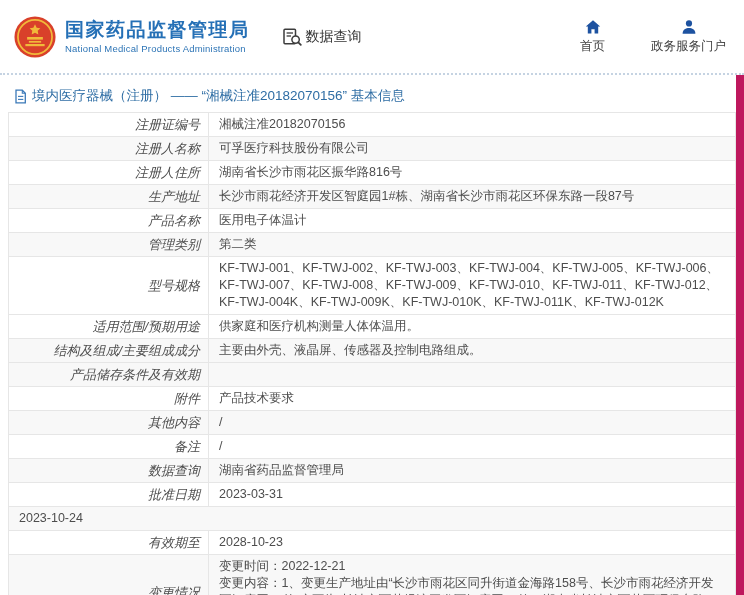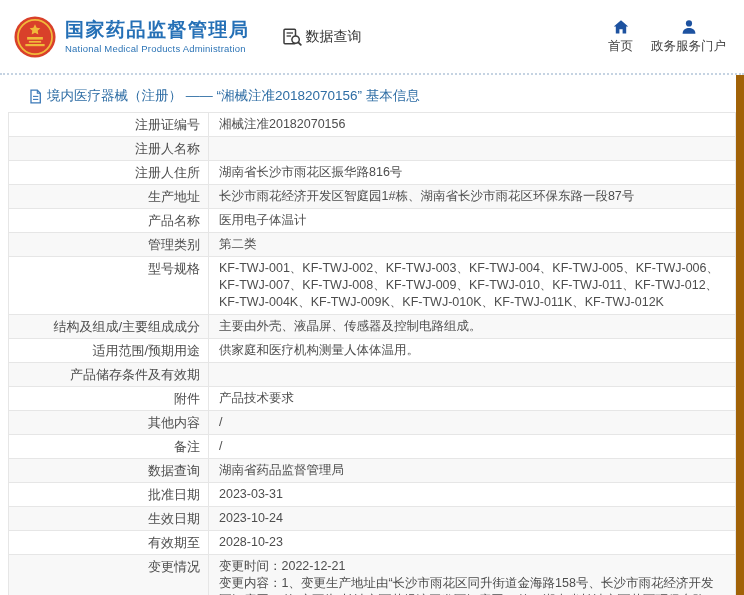--- a/index.html
+++ b/index.html
@@ -1,48 +1,48 @@
 <!DOCTYPE html>
 <html><head>
 <meta charset="utf-8">
 <style>
   * { margin:0; padding:0; box-sizing:border-box; }
   html,body { width:744px; }
   body { font-family:"Liberation Sans","DejaVu Sans",sans-serif; background:#efefef; }
-  .page { width:744px; height:595px; background:#a16207; overflow:hidden; }
+  .page { width:744px; height:595px; background:#be185d; overflow:hidden; }
 
   
   .header { width:744px; height:75px; background:#fff; border-bottom:2px dotted #c5d3e2;
             display:flex; align-items:center; padding:0 18px 0 14px; }
   .logo-wrap { display:flex; align-items:center; cursor:pointer; }
   .emblem { width:42px; height:42px; flex:0 0 42px; }
   .title-block { margin-left:9px; }
   .org-zh { font-size:19px; font-weight:bold; color:#2570b6; letter-spacing:1.5px; line-height:22px; }
   .org-en { font-size:9.5px; color:#2e75b6; margin-top:2px; letter-spacing:.2px; }
   .data-query { display:flex; align-items:center; margin-left:32px; cursor:pointer; }
   .data-query svg { margin-right:4px; }
   .dq-label { font-size:14px; color:#333; }
-  .top-nav { margin-left:auto; display:flex; gap:18px; }
+  .top-nav { margin-left:auto; display:flex; gap:46px; }
   .nav-item { display:flex; flex-direction:column; align-items:center; cursor:pointer; }
   .nav-item svg { height:16px; }
   .nav-label { font-size:12.5px; color:#444; margin-top:3px; white-space:nowrap; }
 
   
   .content { width:736px; background:#fff; min-height:513px; padding-top:10px; }
-  .breadcrumb { display:flex; align-items:center; padding:2px 0 7px 29px;text-align:center; }
+  .breadcrumb { display:flex; align-items:center; padding:2px 0 7px 14px;text-align:center; }
   .breadcrumb svg { margin-right:5px; }
   .crumb-text { font-size:13.5px; color:#2e6da4; }
 
   
   .info-table { width:728px; margin-left:8px; border:1px solid #e6e6e6; border-bottom:none; }
   .row { display:flex; align-items:stretch; min-height:23px; border-bottom:1px solid #e6e6e6; background:#fff; }
   .row.alt { background:#f8f8f8; }
-  .cell-label { width:200px; flex:0 0 200px; display:flex; justify-content:flex-end;
+  .cell-label { width:200px; flex:0 0 200px; display:flex; align-items:center; justify-content:flex-end;
                 padding:3px 8px 3px 4px; border-right:1px solid #e6e6e6;
-                font-size:13px; color:#4d4d4d; line-height:17px; text-align:right; }
+                font-size:13px; color:#4d4d4d; line-height:17px; text-align:right;font-style:italic; }
   .cell-value { flex:1; display:flex; align-items:center; padding:3px 14px 3px 10px;
                 font-size:12.5px; color:#4d4d4d; line-height:17px; }
   .cell-value span { white-space:pre-wrap; word-break:break-word; }
 </style>
 </head>
 <body>
 
 <div class="page">
 
   <header class="header">
@@ -107,20 +107,23 @@
             <span>注册证编号</span>
           </div>
           <div class="cell-value">
             <span>湘械注准20182070156</span>
           </div>
         </div>
         <div class="row alt">
           <div class="cell-label">
             <span>注册人名称</span>
           </div>
+          <div class="cell-value">
+            <span>可孚医疗科技股份有限公司</span>
+          </div>
         </div>
         <div class="row">
           <div class="cell-label">
             <span>注册人住所</span>
           </div>
           <div class="cell-value">
             <span>湖南省长沙市雨花区振华路816号</span>
           </div>
         </div>
         <div class="row alt">
@@ -148,36 +151,36 @@
           </div>
         </div>
         <div class="row">
           <div class="cell-label">
             <span>型号规格</span>
           </div>
           <div class="cell-value">
             <span>KF-TWJ-001、KF-TWJ-002、KF-TWJ-003、KF-TWJ-004、KF-TWJ-005、KF-TWJ-006、KF-TWJ-007、KF-TWJ-008、KF-TWJ-009、KF-TWJ-010、KF-TWJ-011、KF-TWJ-012、KF-TWJ-004K、KF-TWJ-009K、KF-TWJ-010K、KF-TWJ-011K、KF-TWJ-012K</span>
           </div>
         </div>
+        <div class="row">
+          <div class="cell-label">
+            <span>适用范围/预期用途</span>
+          </div>
+          <div class="cell-value">
+            <span>供家庭和医疗机构测量人体体温用。</span>
+          </div>
+        </div>
         <div class="row alt">
           <div class="cell-label">
             <span>结构及组成/主要组成成分</span>
           </div>
           <div class="cell-value">
             <span>主要由外壳、液晶屏、传感器及控制电路组成。</span>
           </div>
         </div>
-        <div class="row">
-          <div class="cell-label">
-            <span>适用范围/预期用途</span>
-          </div>
-          <div class="cell-value">
-            <span>供家庭和医疗机构测量人体体温用。</span>
-          </div>
-        </div>
         <div class="row alt">
           <div class="cell-label">
             <span>产品储存条件及有效期</span>
           </div>
           <div class="cell-value">
             <span></span>
           </div>
         </div>
         <div class="row">
           <div class="cell-label">
@@ -213,23 +216,20 @@
         </div>
         <div class="row">
           <div class="cell-label">
             <span>批准日期</span>
           </div>
           <div class="cell-value">
             <span>2023-03-31</span>
           </div>
         </div>
         <div class="row alt">
-          <div class="cell-label">
-            <span>生效日期</span>
-          </div>
           <div class="cell-value">
             <span>2023-10-24</span>
           </div>
         </div>
         <div class="row">
           <div class="cell-label">
             <span>有效期至</span>
           </div>
           <div class="cell-value">
             <span>2028-10-23</span>

